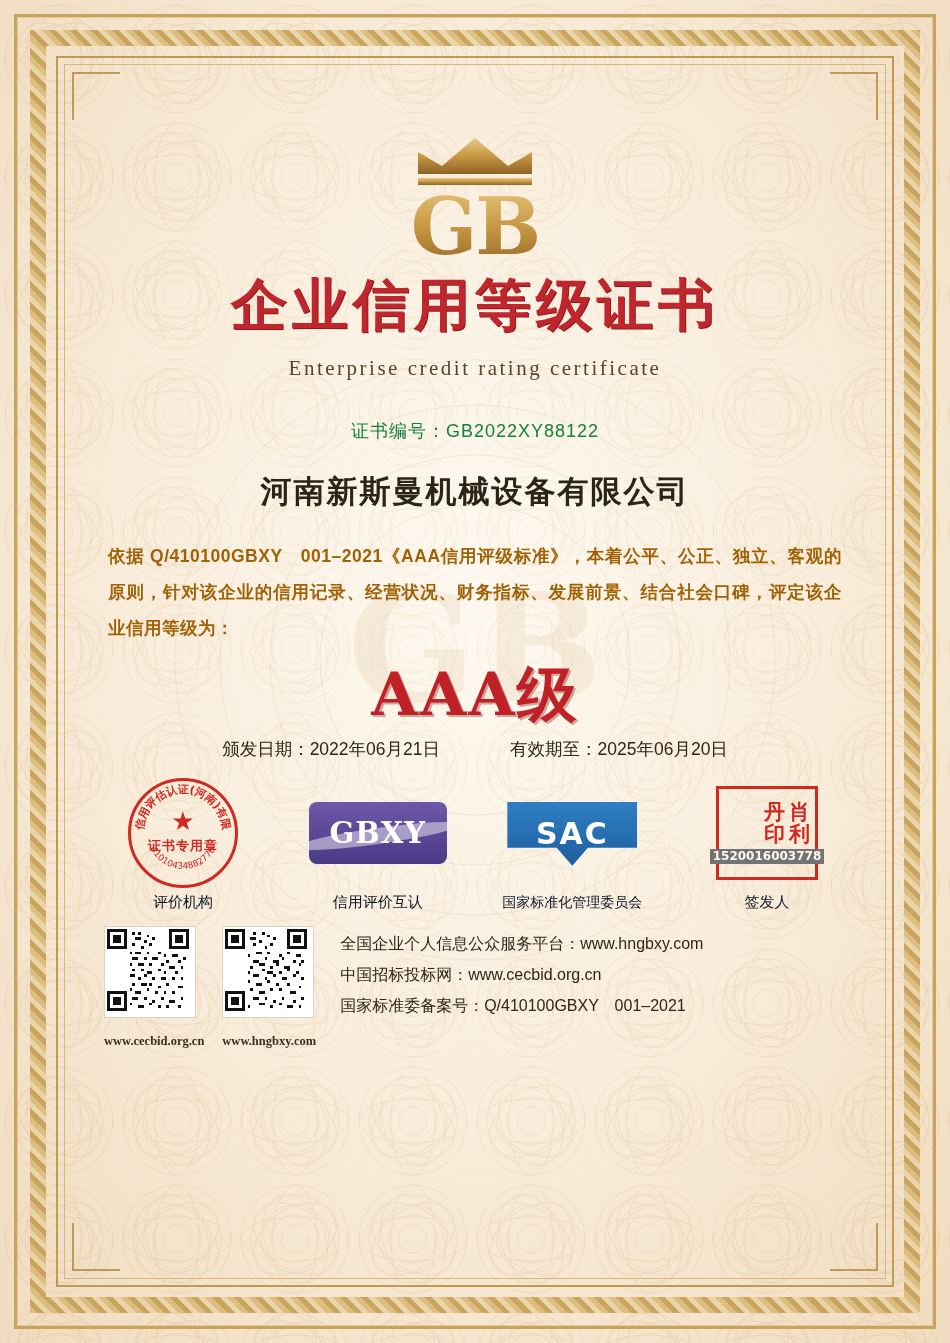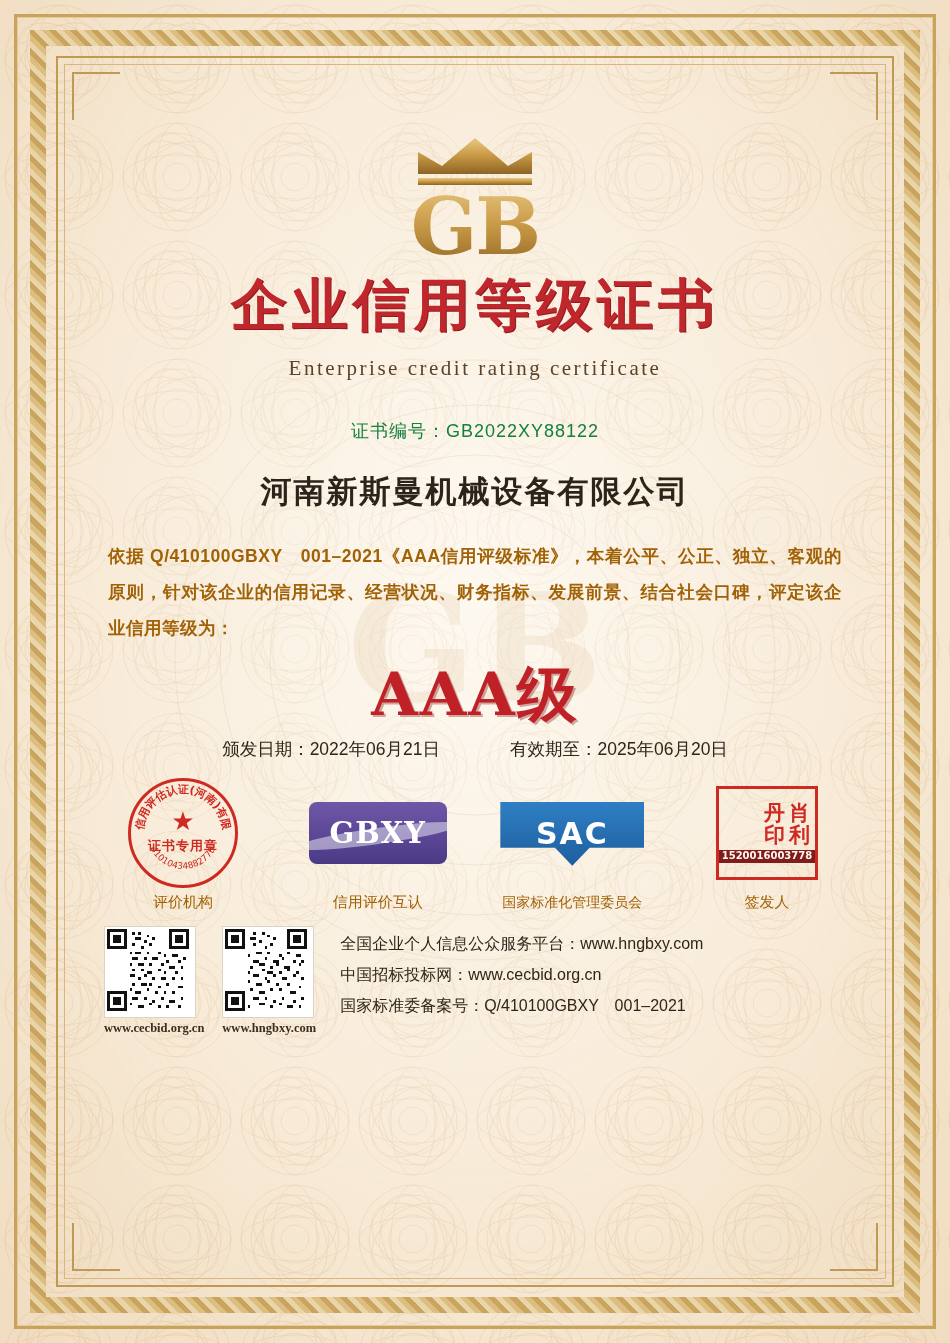--- a/index.html
+++ b/index.html
@@ -157,21 +157,21 @@
   }
   .seal-art {
     height: 108px;
     display: flex;
     align-items: center;
     justify-content: center;
   }
   .seal-cap {
     margin-top: 6px;
     font-size: 15px;
-    color: #a16207;
+    color: #0f172a;
   }
   .seal-cap.wide { font-size: 14px; }
 
   
   .stamp {
     position: relative;
     width: 104px; height: 104px;
     border: 3px solid #cf2a22;
     border-radius: 50%;
     color: #cf2a22;
@@ -215,21 +215,21 @@
     left: -10%; right: -10%; top: 42%;
     height: 16px;
     background: rgba(255,255,255,.85);
     transform: rotate(-8deg);
     border-radius: 50%;
     opacity: .55;
   }
 
   
   .sac {
-    width: 144px; height: 64px;
+    width: 130px; height: 64px;
     background: linear-gradient(180deg, #2f7fc4 0%, #1d5f9e 100%);
     color: #fff;
     font-family: "DejaVu Sans", sans-serif;
     font-weight: 900;
     font-size: 30px;
     letter-spacing: 2px;
     display: flex; align-items: center; justify-content: center;
     position: relative;
     clip-path: polygon(0 0, 100% 0, 100% 72%, 62% 72%, 50% 100%, 38% 72%, 0 72%);
   }
@@ -247,23 +247,23 @@
     font-weight: 700;
     line-height: 1.05;
   }
   .sig-seal .chars {
     font-size: 21px;
     letter-spacing: 4px;
     padding-left: 44px;
   }
   .sig-seal .num {
     margin-top: 4px;
-    font-size: 10px;
+    font-size: 12px;
     letter-spacing: 0;
-    background: #7f1d1d;
+    background: #737373;
     color: #fff7f0;
     padding: 1px 3px;
   }
 
   
   .footer {
     margin-top: 14px;
     display: flex;
     align-items: flex-start;
     padding: 0 14px;
@@ -271,21 +271,21 @@
   }
   .qr-block { text-align: center; }
   .qr {
     width: 86px; height: 86px;
     background: #fff;
     padding: 2px;
     border: 1px solid #ddd3c2;
   }
   .qr svg { display: block; }
   .qr-cap {
-    margin-top: 3px;
+    margin-top: 16px;
     font-family: "Liberation Serif", serif;
     font-size: 12.5px;
     font-weight: 700;
     color: #3a2d1d;
   }
   .links {
     flex: 1;
     text-align: left;
     padding-top: 2px;
     padding-left: 6px;

